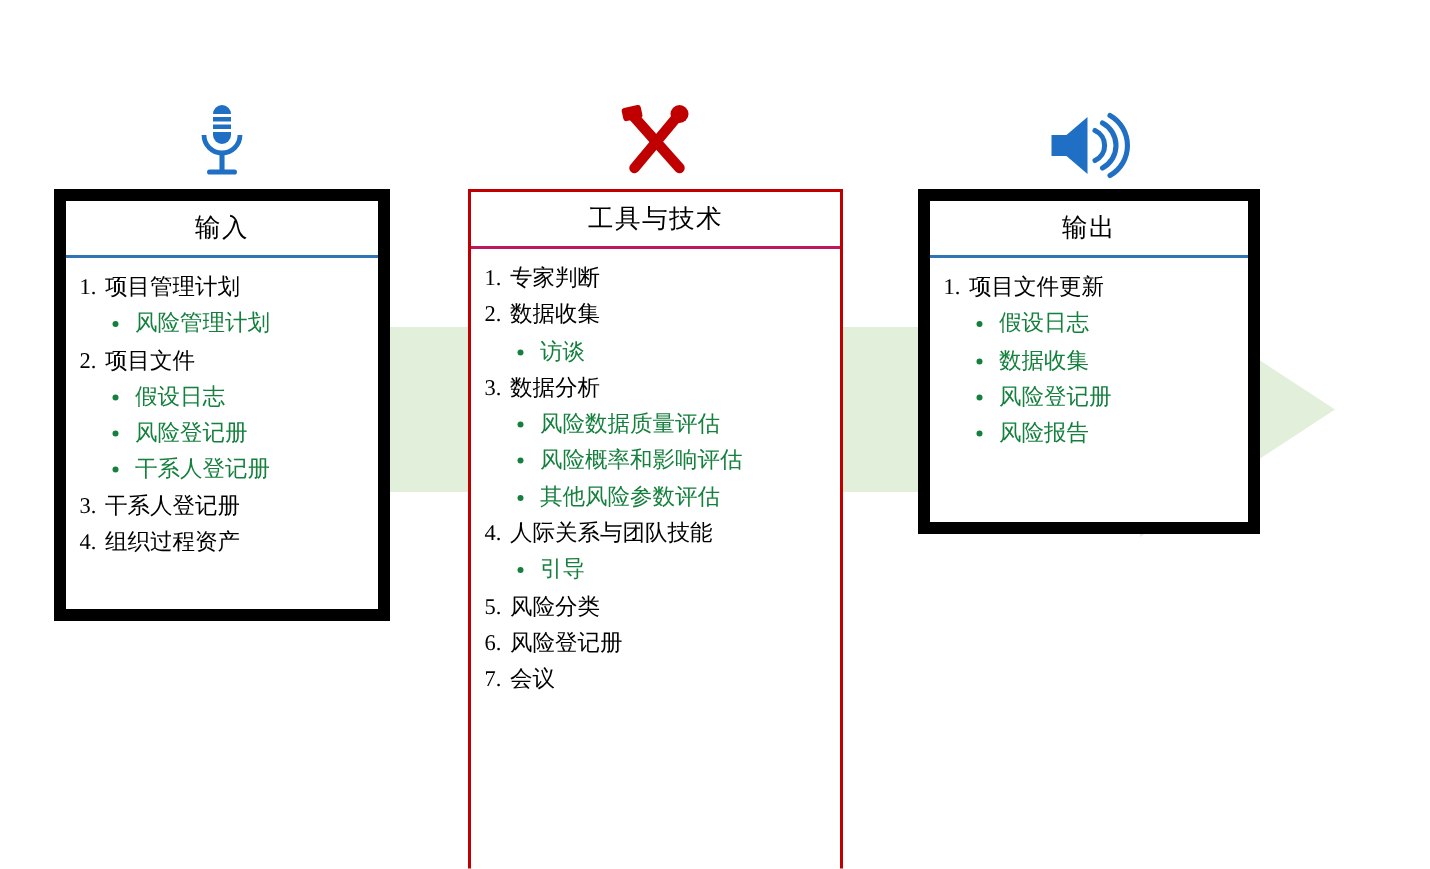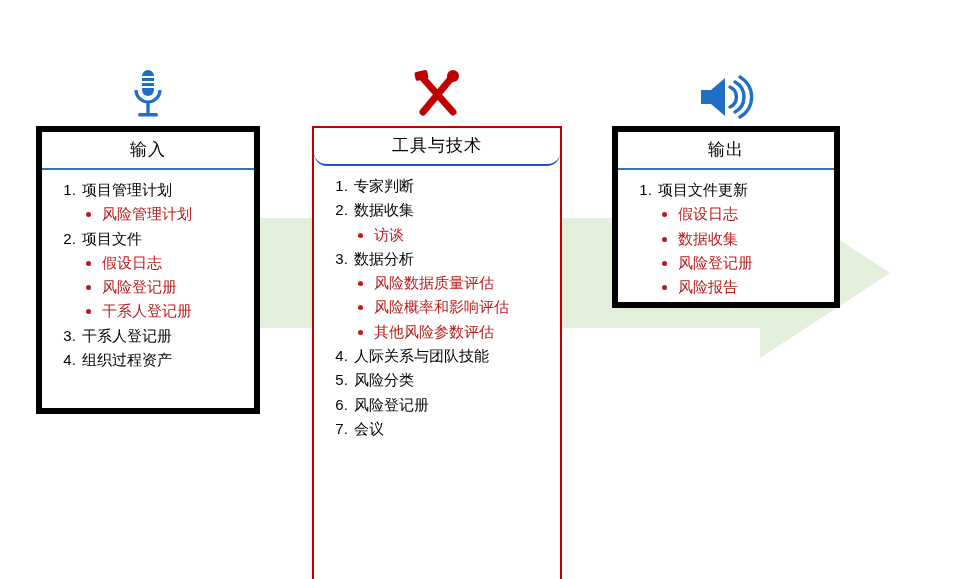--- a/index.html
+++ b/index.html
@@ -37,65 +37,66 @@
     height: 62px;
     display: flex;
     align-items: flex-end;
     justify-content: center;
     margin-bottom: 4px;
   }
   .box {
     background: #ffffff;
     box-sizing: border-box;
   }
-  .box-blue { border: 6px solid #000000; }
+  .box-blue { border: 8px solid #000000; }
   .box-red  { border: 2px solid #c00000; }
 
   .box-title {
     text-align: center;
     font-size: 17px;
     color: #000000;
     padding: 6px 0 7px 0;
     letter-spacing: 1px;
   }
   .title-sep-blue { border-bottom: 2px solid #2e75b6; }
-  .title-sep-red  { border-bottom: 2px solid #1d4ed8; border-radius: 13px; }
+  .title-sep-red  { border-bottom: 2px solid #be185d; }
 
   .box-body {
-    padding: 8px 10px 10px 14px;
+    padding: 8px 10px 10px 0;
+    font-family: Liberation Serif, serif;
   }
   ol.lvl1 {
     margin: 0;
     padding: 0 0 0 24px;
     list-style-type: decimal;
   }
   ol.lvl1 > li {
     font-size: 15px;
     line-height: 1.62;
     color: #000000;
     padding-left: 2px;
   }
   ul.lvl2 {
     margin: 0;
     padding: 0 0 0 20px;
     list-style-type: disc;
   }
   ul.lvl2 > li {
     font-size: 15px;
     line-height: 1.62;
-    color: #b91c1c;
+    color: #15803d;
   }
 
   
   #col-input   { left: 36px;  top: 60px;  width: 224px; }
   #col-input  .box { height: 288px; }
   #col-tools   { left: 312px; top: 60px;  width: 250px; }
   #col-tools  .box { height: 478px; }
   #col-output  { left: 612px; top: 60px;  width: 228px; }
-  #col-output .box { height: 182px; }
+  #col-output .box { height: 230px; }
 </style>
 </head>
 <body>
 
 <div id="stage">
 
   <svg class="bg-arrow" viewBox="0 0 830 170">
     <polygon points="0,30 700,30 700,0 830,85 700,170 700,140 0,140" fill="#e2efda"></polygon>
   </svg>
 
@@ -163,20 +164,23 @@
           <li>
             <span>数据分析</span>
             <ul class="lvl2">
               <li>风险数据质量评估</li>
               <li>风险概率和影响评估</li>
               <li>其他风险参数评估</li>
             </ul>
           </li>
           <li>
             <span>人际关系与团队技能</span>
+            <ul class="lvl2">
+              <li>引导</li>
+            </ul>
           </li>
           <li>风险分类</li>
           <li>
             <span>风险登记册</span>
           </li>
           <li>会议</li>
         </ol>
       </div>
     </div>
   </div>

